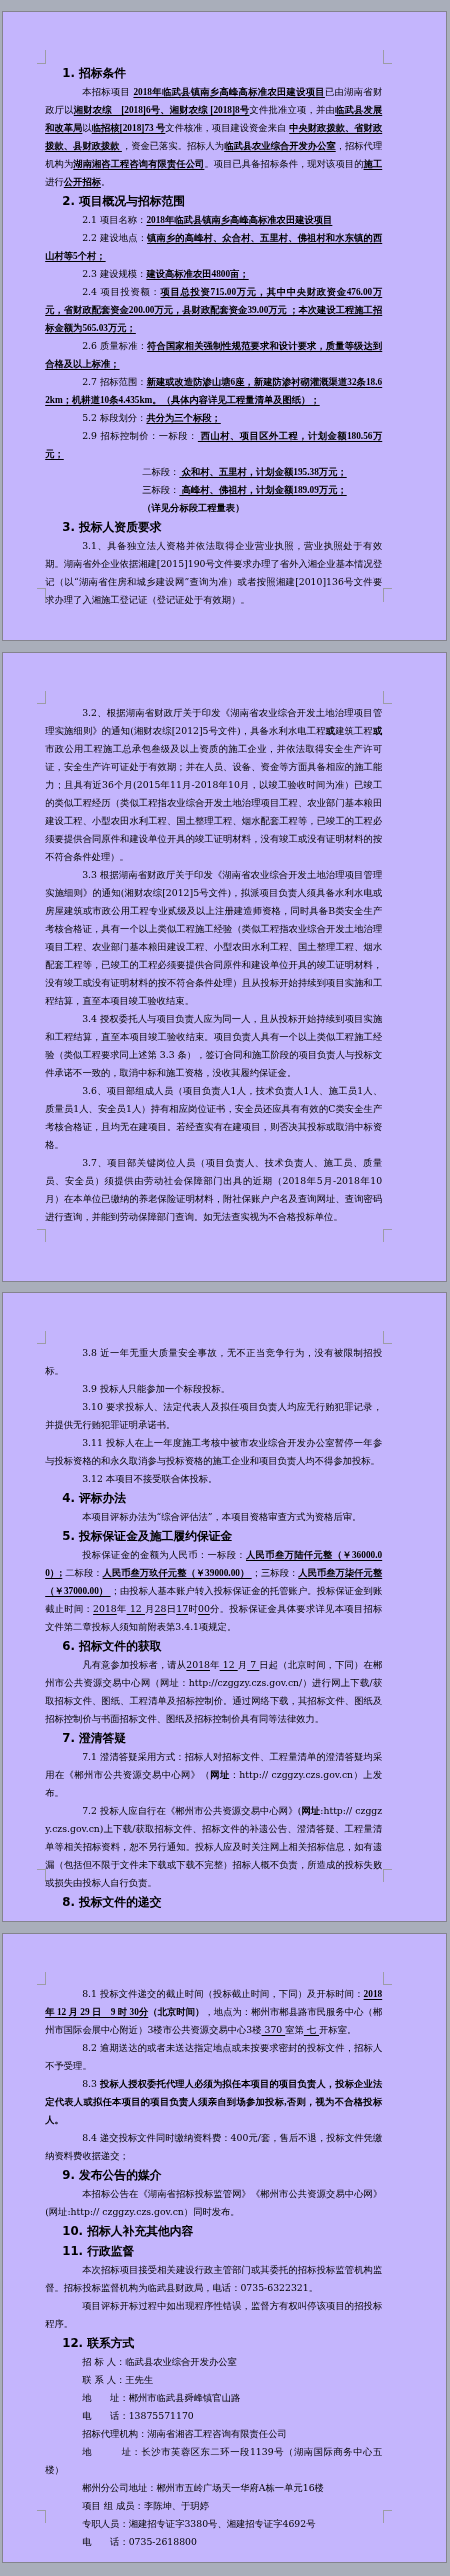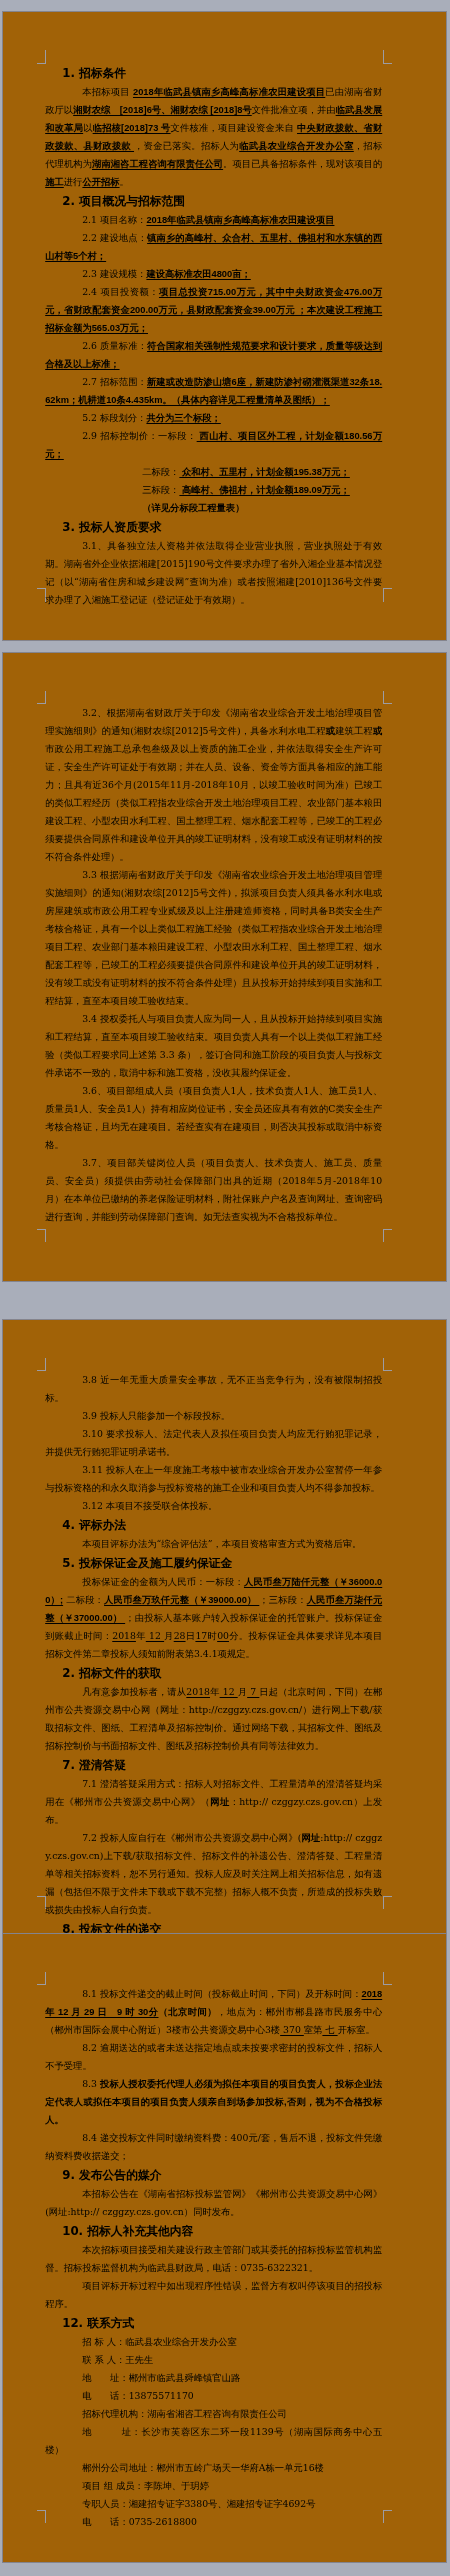--- a/index.html
+++ b/index.html
@@ -1,25 +1,25 @@
 <!DOCTYPE html>
 <html style="font-size:9px"><head>
 <meta charset="utf-8">
 <style>
   html,body{margin:0;padding:0;}
   body{font-family:"DejaVu Serif","Liberation Serif",serif;}
   .canvas{position:relative;width:450px;height:2576px;background:#a9aeba;overflow:hidden;}
-  .page{position:absolute;left:2.2px;width:445px;height:630px;background:#a16207;
+  .page{position:absolute;left:2.2px;width:445px;height:630px;background:#c4b5fd;
         border:0.6px solid #84848d;box-sizing:border-box;overflow:hidden;}
   .page-content{position:absolute;left:42px;top:51px;width:337px;}
   .doc-p{margin:0;font-size:9.3px;line-height:18px;color:#000;text-align:justify;
          text-indent:37px;word-break:break-all;}
   .doc-h{margin:0;font-size:11.8px;line-height:20px;color:#000;font-weight:bold;
          font-family:"DejaVu Sans","Liberation Sans",sans-serif;padding-left:17px;text-indent:0;}
-  .seg-b{font-weight:bold;font-family:Liberation Sans, sans-serif;}
+  .seg-b{font-weight:bold;font-family:Liberation Serif, serif;}
   .seg-u{text-decoration:underline;text-underline-offset:1.7px;}
   .corner-mark{position:absolute;width:7.9px;height:12.4px;}
   .corner-mark.tl{left:34px;top:38px;border-right:1.1px solid #9c9ca4;border-bottom:1.1px solid #9c9ca4;}
   .corner-mark.tr{left:380px;top:38px;border-left:1.1px solid #9c9ca4;border-bottom:1.1px solid #9c9ca4;}
   .corner-mark.bl{left:34px;top:576px;border-right:1.1px solid #9c9ca4;border-top:1.1px solid #9c9ca4;}
   .corner-mark.br{left:380px;top:576px;border-left:1.1px solid #9c9ca4;border-top:1.1px solid #9c9ca4;}
 </style>
 </head>
 <body>
 
@@ -54,56 +54,57 @@
     <div class="corner-mark bl"></div>
     <div class="corner-mark br"></div>
     <div class="page-content">
         <p class="doc-p"><span>3.2、根据湖南省财政厅关于印发《湖南省农业综合开发土地治理项目管理实施细则》的通知(湘财农综[2012]5号文件)，具备水利水电工程</span><span class="seg-b">或</span><span>建筑工程</span><span class="seg-b">或</span><span>市政公用工程施工总承包叁级及以上资质的施工企业，并依法取得安全生产许可证，安全生产许可证处于有效期；并在人员、设备、资金等方面具备相应的施工能力；且具有近36个月(2015年11月-2018年10月，以竣工验收时间为准）已竣工的类似工程经历（类似工程指农业综合开发土地治理项目工程、农业部门基本粮田建设工程、小型农田水利工程、国土整理工程、烟水配套工程等，已竣工的工程必须要提供合同原件和建设单位开具的竣工证明材料，没有竣工或没有证明材料的按不符合条件处理）。</span></p>
         <p class="doc-p"><span>3.3 根据湖南省财政厅关于印发《湖南省农业综合开发土地治理项目管理实施细则》的通知(湘财农综[2012]5号文件)，拟派项目负责人须具备水利水电或房屋建筑或市政公用工程专业贰级及以上注册建造师资格，同时具备B类安全生产考核合格证，具有一个以上类似工程施工经验（类似工程指农业综合开发土地治理项目工程、农业部门基本粮田建设工程、小型农田水利工程、国土整理工程、烟水配套工程等，已竣工的工程必须要提供合同原件和建设单位开具的竣工证明材料，没有竣工或没有证明材料的按不符合条件处理）且从投标开始持续到项目实施和工程结算，直至本项目竣工验收结束。</span></p>
         <p class="doc-p"><span>3.4 授权委托人与项目负责人应为同一人，且从投标开始持续到项目实施和工程结算，直至本项目竣工验收结束。项目负责人具有一个以上类似工程施工经验（类似工程要求同上述第 3.3 条），签订合同和施工阶段的项目负责人与投标文件承诺不一致的，取消中标和施工资格，没收其履约保证金。</span></p>
         <p class="doc-p"><span>3.6、项目部组成人员（项目负责人1人，技术负责人1人、施工员1人、质量员1人、安全员1人）持有相应岗位证书，安全员还应具有有效的C类安全生产考核合格证，且均无在建项目。若经查实有在建项目，则否决其投标或取消中标资格。</span></p>
         <p class="doc-p"><span>3.7、项目部关键岗位人员（项目负责人、技术负责人、施工员、质量员、安全员）须提供由劳动社会保障部门出具的近期（2018年5月-2018年10月）在本单位已缴纳的养老保险证明材料，附社保账户户名及查询网址、查询密码进行查询，并能到劳动保障部门查询。如无法查实视为不合格投标单位。</span></p>
       </div>
   </section>
-  <section class="page" style="top:1319px">
+  <section class="page" style="top:1292px">
     <div class="corner-mark tl"></div>
     <div class="corner-mark tr"></div>
     <div class="corner-mark bl"></div>
     <div class="corner-mark br"></div>
     <div class="page-content">
         <p class="doc-p"><span>3.8 近一年无重大质量安全事故，无不正当竞争行为，没有被限制招投标。</span></p>
         <p class="doc-p"><span>3.9 投标人只能参加一个标段投标。</span></p>
         <p class="doc-p"><span>3.10 要求投标人、法定代表人及拟任项目负责人均应无行贿犯罪记录，并提供无行贿犯罪证明承诺书。</span></p>
         <p class="doc-p"><span>3.11 投标人在上一年度施工考核中被市农业综合开发办公室暂停一年参与投标资格的和永久取消参与投标资格的施工企业和项目负责人均不得参加投标。</span></p>
         <p class="doc-p"><span>3.12 本项目不接受联合体投标。</span></p>
         <h2 class="doc-h"><span>4. 评标办法</span></h2>
         <p class="doc-p"><span>本项目评标办法为“综合评估法”，本项目资格审查方式为资格后审。</span></p>
         <h2 class="doc-h"><span>5. 投标保证金及施工履约保证金</span></h2>
         <p class="doc-p"><span>投标保证金的金额为人民币：一标段：</span><span class="seg-b seg-u">人民币叁万陆仟元整（￥36000.00）;</span><span> 二标段：</span><span class="seg-b seg-u">人民币叁万玖仟元整（￥39000.00） </span><span>；三标段：</span><span class="seg-b seg-u">人民币叁万柒仟元整（￥37000.00） </span><span>；由投标人基本账户转入投标保证金的托管账户。投标保证金到账截止时间：</span><span class="seg-u">2018</span><span>年</span><span class="seg-u"> 12 </span><span>月</span><span class="seg-u">28</span><span>日</span><span class="seg-u">17</span><span>时</span><span class="seg-u">00</span><span>分。投标保证金具体要求详见本项目招标文件第二章投标人须知前附表第3.4.1项规定。</span></p>
-        <h2 class="doc-h"><span>2. 招标文件的获取</span></h2>
+        <h2 class="doc-h"><span>6. 招标文件的获取</span></h2>
         <p class="doc-p"><span>凡有意参加投标者，请从</span><span class="seg-u">2018</span><span>年</span><span class="seg-u"> 12 </span><span>月</span><span class="seg-u"> 7 </span><span>日起（北京时间，下同）在郴州市公共资源交易中心网（网址：http://czggzy.czs.gov.cn/）进行网上下载/获取招标文件、图纸、工程清单及招标控制价。通过网络下载，其招标文件、图纸及招标控制价与书面招标文件、图纸及招标控制价具有同等法律效力。</span></p>
         <h2 class="doc-h"><span>7. 澄清答疑</span></h2>
         <p class="doc-p"><span>7.1 澄清答疑采用方式：招标人对招标文件、工程量清单的澄清答疑均采用在《郴州市公共资源交易中心网》（</span><span class="seg-b">网址</span><span>：http:// czggzy.czs.gov.cn）上发布。</span></p>
         <p class="doc-p"><span>7.2 投标人应自行在《郴州市公共资源交易中心网》(</span><span class="seg-b">网址</span><span>:http:// czggzy.czs.gov.cn)上下载/获取招标文件、招标文件的补遗公告、澄清答疑、工程量清单等相关招标资料，恕不另行通知。投标人应及时关注网上相关招标信息，如有遗漏（包括但不限于文件未下载或下载不完整）招标人概不负责，所造成的投标失败或损失由投标人自行负责。</span></p>
         <h2 class="doc-h"><span>8. 投标文件的递交</span></h2>
       </div>
   </section>
   <section class="page" style="top:1933px">
     <div class="corner-mark tl"></div>
     <div class="corner-mark tr"></div>
     <div class="corner-mark bl"></div>
     <div class="corner-mark br"></div>
     <div class="page-content">
         <p class="doc-p"><span>8.1  投标文件递交的截止时间（投标截止时间，下同）及开标时间：</span><span class="seg-b seg-u">2018年 12 月 29 日　9 时 30分</span><span class="seg-b">（北京时间）</span><span>，地点为：郴州市郴县路市民服务中心（郴州市国际会展中心附近）3楼市公共资源交易中心3楼</span><span class="seg-u"> 370 </span><span>室第</span><span class="seg-u"> 七 </span><span>开标室。</span></p>
         <p class="doc-p"><span>8.2  逾期送达的或者未送达指定地点或未按要求密封的投标文件，招标人不予受理。</span></p>
         <p class="doc-p"><span>8.3  </span><span class="seg-b">投标人授权委托代理人必须为拟任本项目的项目负责人，投标企业法定代表人或拟任本项目的项目负责人须亲自到场参加投标,否则，视为不合格投标人。</span></p>
         <p class="doc-p"><span>8.4  递交投标文件同时缴纳资料费：400元/套，售后不退，投标文件凭缴纳资料费收据递交；</span></p>
         <h2 class="doc-h"><span>9. 发布公告的媒介</span></h2>
         <p class="doc-p"><span>本招标公告在《湖南省招标投标监管网》《郴州市公共资源交易中心网》(网址:http:// czggzy.czs.gov.cn）同时发布。</span></p>
         <h2 class="doc-h"><span>10. 招标人补充其他内容</span></h2>
+        <h2 class="doc-h"><span>11. 行政监督</span></h2>
         <p class="doc-p"><span>本次招标项目接受相关建设行政主管部门或其委托的招标投标监管机构监督。招标投标监督机构为临武县财政局，电话：0735-6322321。</span></p>
         <p class="doc-p"><span>项目评标开标过程中如出现程序性错误，监督方有权叫停该项目的招投标程序。</span></p>
         <h2 class="doc-h"><span>12. 联系方式</span></h2>
         <p class="doc-p"><span>招 标 人：临武县农业综合开发办公室</span></p>
         <p class="doc-p"><span>联 系 人：王先生</span></p>
         <p class="doc-p"><span>地　　址：郴州市临武县舜峰镇官山路</span></p>
         <p class="doc-p"><span>电　　话：13875571170</span></p>
         <p class="doc-p"><span>招标代理机构：湖南省湘咨工程咨询有限责任公司</span></p>
         <p class="doc-p"><span>地　　　址：长沙市芙蓉区东二环一段1139号（湖南国际商务中心五楼）</span></p>
         <p class="doc-p"><span>郴州分公司地址：郴州市五岭广场天一华府A栋一单元16楼</span></p>

